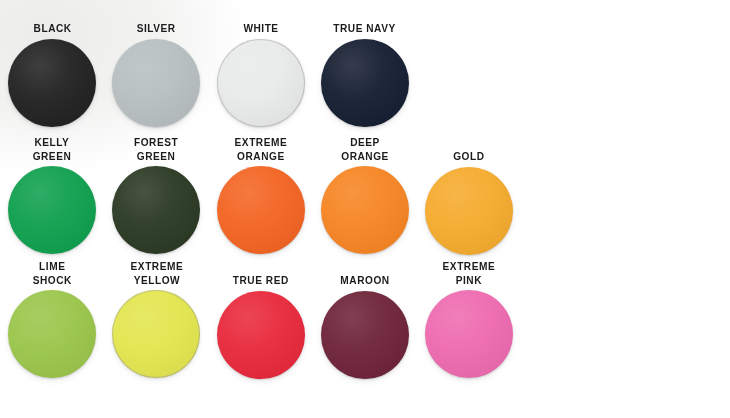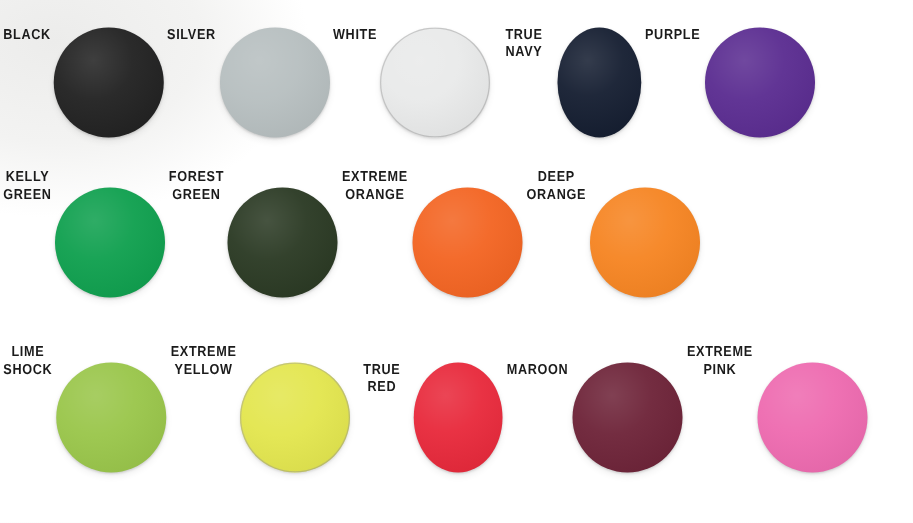--- a/index.html
+++ b/index.html
@@ -27,26 +27,27 @@
   .grid-row {
     position: absolute;
     left: 0;
     width: 730px;
     display: grid;
     grid-template-columns: repeat(7, 1fr);
   }
 
   #row-1 { top: 22px; }
   #row-2 { top: 150px; }
-  #row-3 { top: 290px; }
+  #row-3 { top: 274px; }
 
   .swatch-cell {
     position: relative;
     display: flex;
-    flex-direction: row;
+    flex-direction: column;
+    align-items: center;
     justify-content: flex-start;
   }
 
   .swatch-label {
     font-family: "Liberation Sans", sans-serif;
     font-size: 11.5px;
     font-weight: 700;
     letter-spacing: 0.6px;
     line-height: 13.5px;
     color: #1b1b1b;
@@ -108,24 +109,20 @@
         <div class="swatch-dot" style="background-color: rgb(183, 191, 192);"></div>
       </div>
       <div class="swatch-cell">
         <div class="swatch-label">WHITE</div>
         <div class="swatch-dot light-edge" style="background-color: rgb(233, 234, 234);"></div>
       </div>
       <div class="swatch-cell">
         <div class="swatch-label">TRUE NAVY</div>
         <div class="swatch-dot" style="background-color: rgb(22, 31, 50);"></div>
       </div>
-      <div class="swatch-cell">
-        <div class="swatch-label">PURPLE</div>
-        <div class="swatch-dot" style="background-color: rgb(91, 45, 145);"></div>
-      </div>
     </div>
   <div class="grid-row" id="row-2">
       <div class="swatch-cell">
         <div class="swatch-label two-line">KELLY
 GREEN</div>
         <div class="swatch-dot" style="background-color: rgb(16, 160, 79);"></div>
       </div>
       <div class="swatch-cell">
         <div class="swatch-label two-line">FOREST
 GREEN</div>
@@ -133,20 +130,24 @@
       </div>
       <div class="swatch-cell">
         <div class="swatch-label two-line">EXTREME
 ORANGE</div>
         <div class="swatch-dot" style="background-color: rgb(243, 101, 35);"></div>
       </div>
       <div class="swatch-cell">
         <div class="swatch-label two-line">DEEP
 ORANGE</div>
         <div class="swatch-dot" style="background-color: rgb(246, 133, 35);"></div>
+      </div>
+      <div class="swatch-cell">
+        <div class="swatch-label">GOLD</div>
+        <div class="swatch-dot" style="background-color: rgb(245, 171, 46);"></div>
       </div>
     </div>
   <div class="grid-row" id="row-3">
       <div class="swatch-cell">
         <div class="swatch-label two-line">LIME
 SHOCK</div>
         <div class="swatch-dot" style="background-color: rgb(154, 198, 75);"></div>
       </div>
       <div class="swatch-cell">
         <div class="swatch-label two-line">EXTREME

